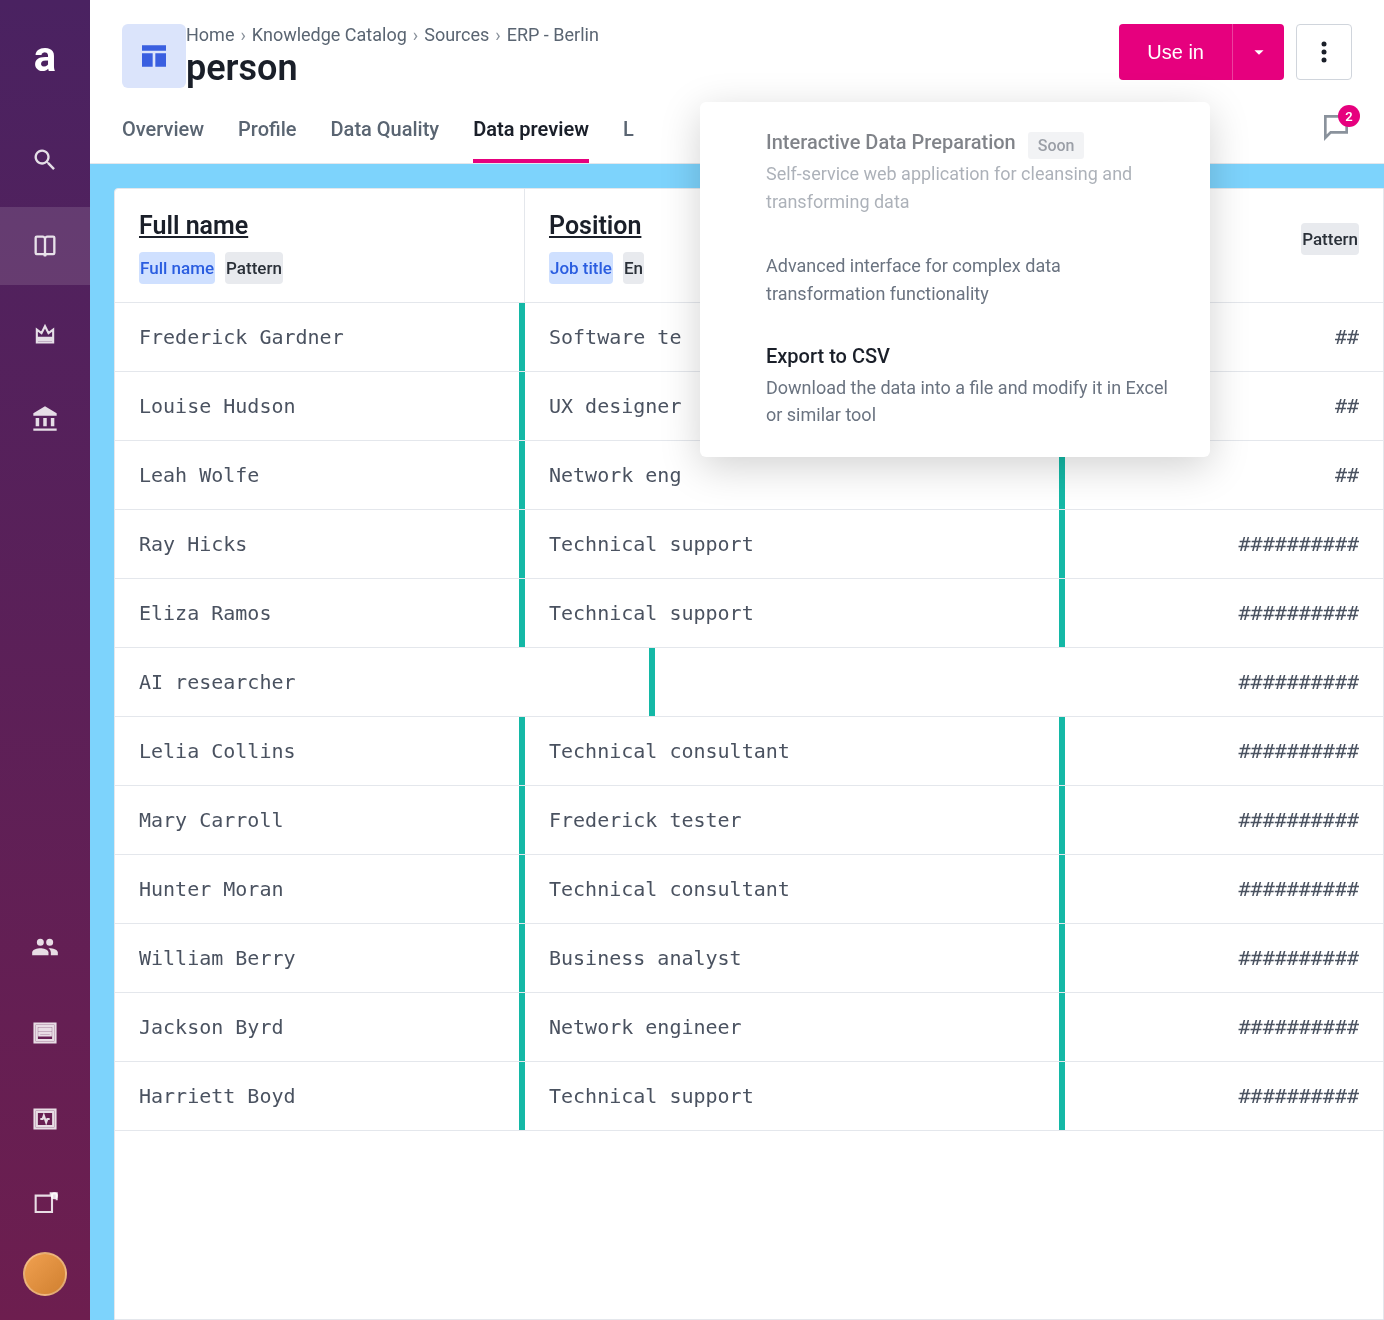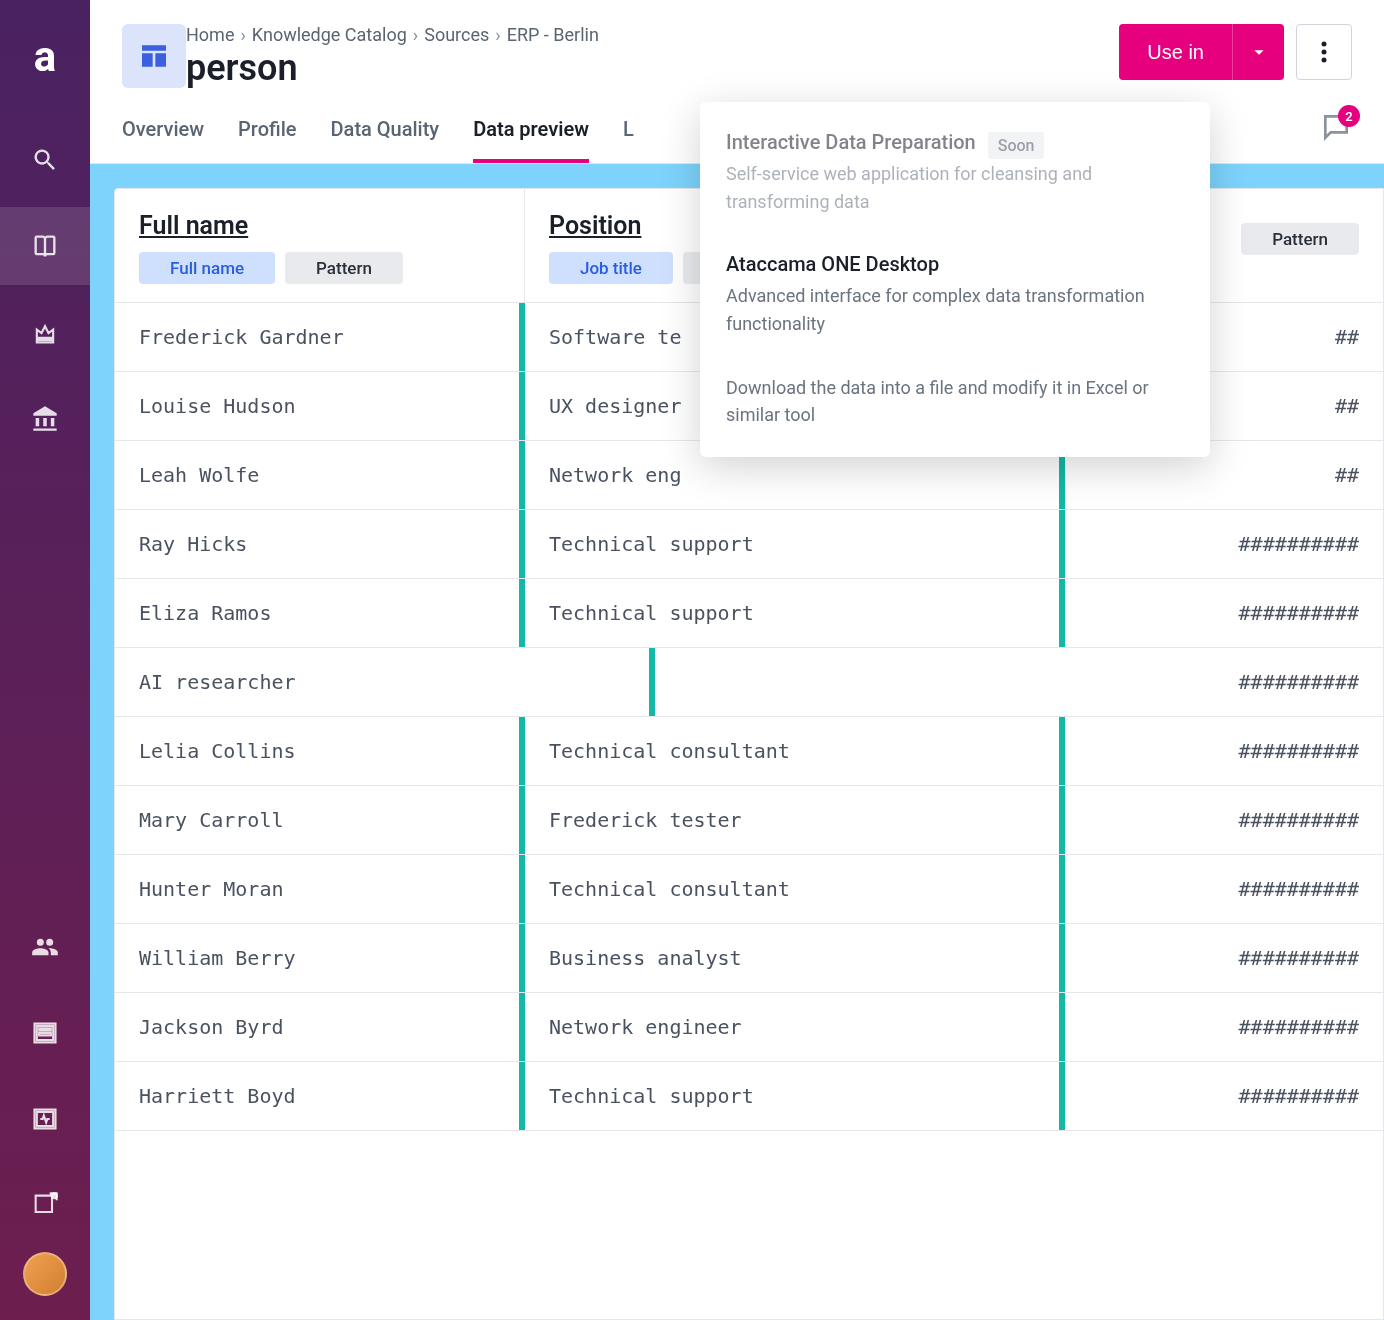--- a/index.html
+++ b/index.html
@@ -42,36 +42,36 @@
 .comments svg { width: 32px; height: 32px; fill: none; stroke: #8a929c; stroke-width: 2; }
 .badge { position: absolute; top: -6px; right: -8px; background: #e6007e; color: #fff; font-size: 13px; font-weight: 600; width: 22px; height: 22px; border-radius: 50%; display: flex; align-items: center; justify-content: center; }
 
 .content { flex: 1; padding: 24px 0 0 24px; background: #7dd3fc; overflow: hidden; }
 .table-wrap { background: #fff; border: 1px solid #e4e7ec; border-radius: 4px 0 0 0; height: 100%; overflow: hidden; }
 .thead { display: flex; border-bottom: 1px solid #e4e7ec; }
 .th { padding: 22px 24px 18px 24px; border-right: 1px solid #e4e7ec; }
 .th:last-child { border-right: none; }
 .th-name { font-size: 25px; font-weight: 600; color: #1a1f29; text-decoration: underline; margin-bottom: 12px; }
 .chips { display: flex; gap: 10px; flex-wrap: wrap; }
-.chip { padding: 6px 31px; border-radius: 4px; font-size: 17px; font-weight: 500; }
+.chip { padding: 6px 1px; border-radius: 4px; font-size: 17px; font-weight: 500; }
 .chip.blue { background: #cfe0ff; color: #2a5de0; }
 .chip.gray { background: #e8eaee; color: #2a3038; }
 .col-0 { width: 410px; flex-shrink: 0; }
 .col-1 { width: 540px; flex-shrink: 0; }
 .col-2 { flex: 1; text-align: right; }
 .col-2 .chips { justify-content: flex-end; }
 .col-2 .th-name { text-align: right; }
 
 .tbody .tr { display: flex; border-bottom: 1px solid #e4e7ec; }
 .td { padding: 22px 24px; font-family: "Menlo", "Monaco", monospace; font-size: 20px; color: #4a5260; border-right: 6px solid #14b8a6; overflow: hidden; white-space: nowrap; }
 .td:last-child { border-right: none; text-align: right; }
 
 
 .popover { position: absolute; top: 102px; left: 700px; width: 510px; background: #fff; border-radius: 6px; box-shadow: 0 10px 40px rgba(0,0,0,0.18); padding: 10px 0; z-index: 100; }
-.pop-item { padding: 18px 26px; cursor: pointer; }
+.pop-item { padding: 18px 26px; cursor: pointer; margin-left: 40px; }
 .pop-item.disabled { opacity: 0.55; cursor: default; }
 .pop-title-row { display: flex; align-items: center; gap: 12px; }
 .pop-title { font-size: 20px; font-weight: 500; color: #1a1f29; margin-bottom: 6px; }
 .soon { background: #e8eaee; color: #4a5260; font-size: 16px; padding: 4px 10px; border-radius: 3px; font-weight: 500; }
 .pop-desc { font-size: 18px; color: #6a7380; line-height: 1.55; }
 </style>
 </head>
 <body>
 
 <div class="app">
@@ -266,22 +266,22 @@
 
     <div class="popover">
       <div class="pop-item disabled">
         <div class="pop-title-row">
           <div class="pop-title">Interactive Data Preparation</div>
           <span class="soon">Soon</span>
         </div>
         <div class="pop-desc">Self-service web application for cleansing and transforming data</div>
       </div>
       <div class="pop-item">
-        <div class="pop-title">Ataccama ONE Desktop</div>
         <div class="pop-desc">Advanced interface for complex data transformation functionality</div>
       </div>
       <div class="pop-item">
+        <div class="pop-title">Export to CSV</div>
         <div class="pop-desc">Download the data into a file and modify it in Excel or similar tool</div>
       </div>
     </div>
 
   </div>
 </div>
 
 </body></html>

